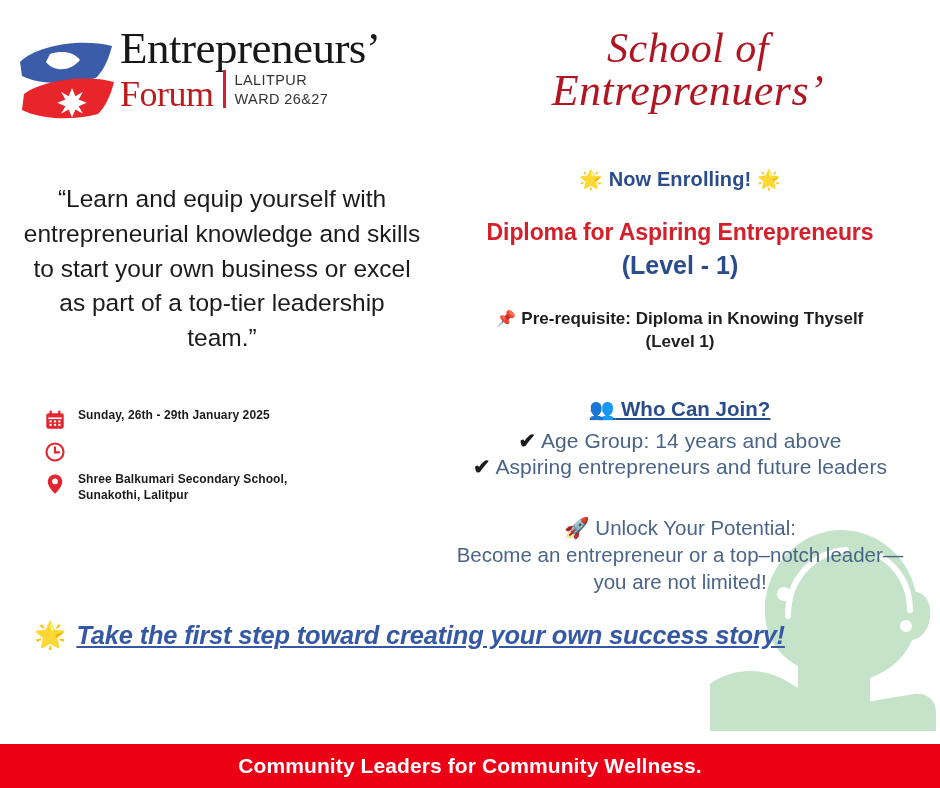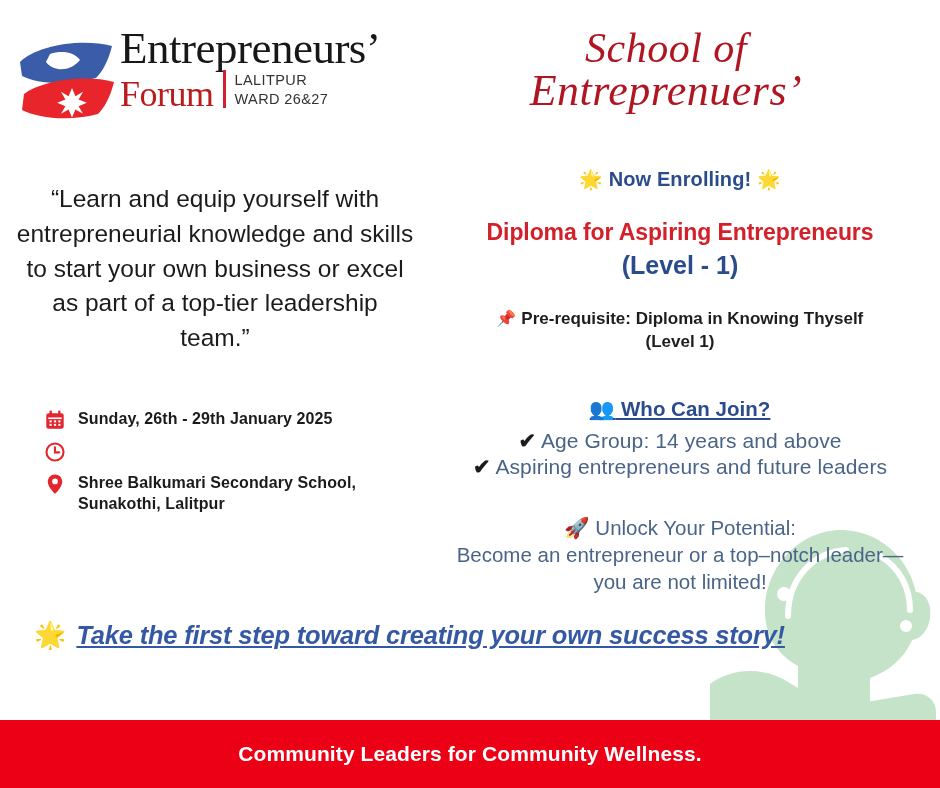--- a/index.html
+++ b/index.html
@@ -31,45 +31,45 @@
     font-size:45px; line-height:0.98; color:#171717; letter-spacing:-0.5px;
   }
   .logo-line2 {
     font-family:"Liberation Serif", serif;
     font-size:36px; line-height:1.0; color:#b91c1c; letter-spacing:-0.5px;
   }
   .logo-divider { width:3px; height:38px; background:#d32030; margin:0 9px 4px 9px; }
   .logo-sub { font-size:14.5px; line-height:1.33; color:#333; letter-spacing:0.4px; padding-bottom:3px; }
 
   .script-title {
-    position:absolute; left:446px; top:26px; width:440px;
+    position:absolute; left:468px; top:26px; width:440px;
     text-align:center;
     font-family:"Liberation Serif", serif;
     font-style:italic;
     color:#b01621;
     font-size:45px;
     line-height:1.08;
     letter-spacing:0.5px;
   }
   .script-title .l1 { display:block; font-size:42px; }
   .script-title .l2 { display:block; font-size:44px; margin-top:-4px; }
 
   
   .quote {
-    position:absolute; left:15px; top:182px; width:400px;
+    position:absolute; left:22px; top:182px; width:400px;
     text-align:center;
     font-size:24.5px;
     line-height:1.42;
     color:#1b1b1b;
   }
   .details { position:absolute; left:44px; top:408px; width:370px; }
   .det-row { display:flex; align-items:flex-start; margin-bottom:9px; }
   .det-row.last { margin-bottom:16px; }
   .det-ic { width:22px; height:22px; flex:0 0 22px; margin-right:12px; margin-top:1px; }
-  .det-tx { font-size:16px; font-weight:bold; color:#1b1b1b; line-height:1.32; letter-spacing:0.1px; }
+  .det-tx { font-size:12px; font-weight:bold; color:#1b1b1b; line-height:1.32; letter-spacing:0.1px; }
 
   
   .rcol { position:absolute; left:432px; top:168px; width:496px; text-align:center; z-index:2; }
 
   .enroll { font-size:20px; font-weight:bold; color:#2b4c8c; letter-spacing:0.1px; }
   .enroll .st { font-size:19px; }
 
   .diploma { margin-top:28px; font-size:23px; font-weight:bold; color:#d4202a; letter-spacing:-0.1px; }
   .level { margin-top:5px; font-size:25px; font-weight:bold; color:#2b4c8c; }
 
@@ -94,21 +94,21 @@
   }
   .cta .star { font-size:26px; margin-right:10px; }
   .cta .txt {
     font-size:25.5px; font-weight:bold; font-style:italic;
     color:#3558a4; text-decoration:underline;
     letter-spacing:-0.2px; white-space:nowrap;
   }
 
   
   .footer {
-    position:absolute; left:0; bottom:0; width:100%; height:68px;
+    position:absolute; left:0; bottom:0; width:100%; height:44px;
     background:#ec0016; z-index:3;
     display:flex; align-items:center; justify-content:center;
   }
   .footer span { color:#fff; font-size:21px; font-weight:bold; letter-spacing:0.1px; }
 </style>
 </head>
 <body>
 
 <div id="flyer">
 

